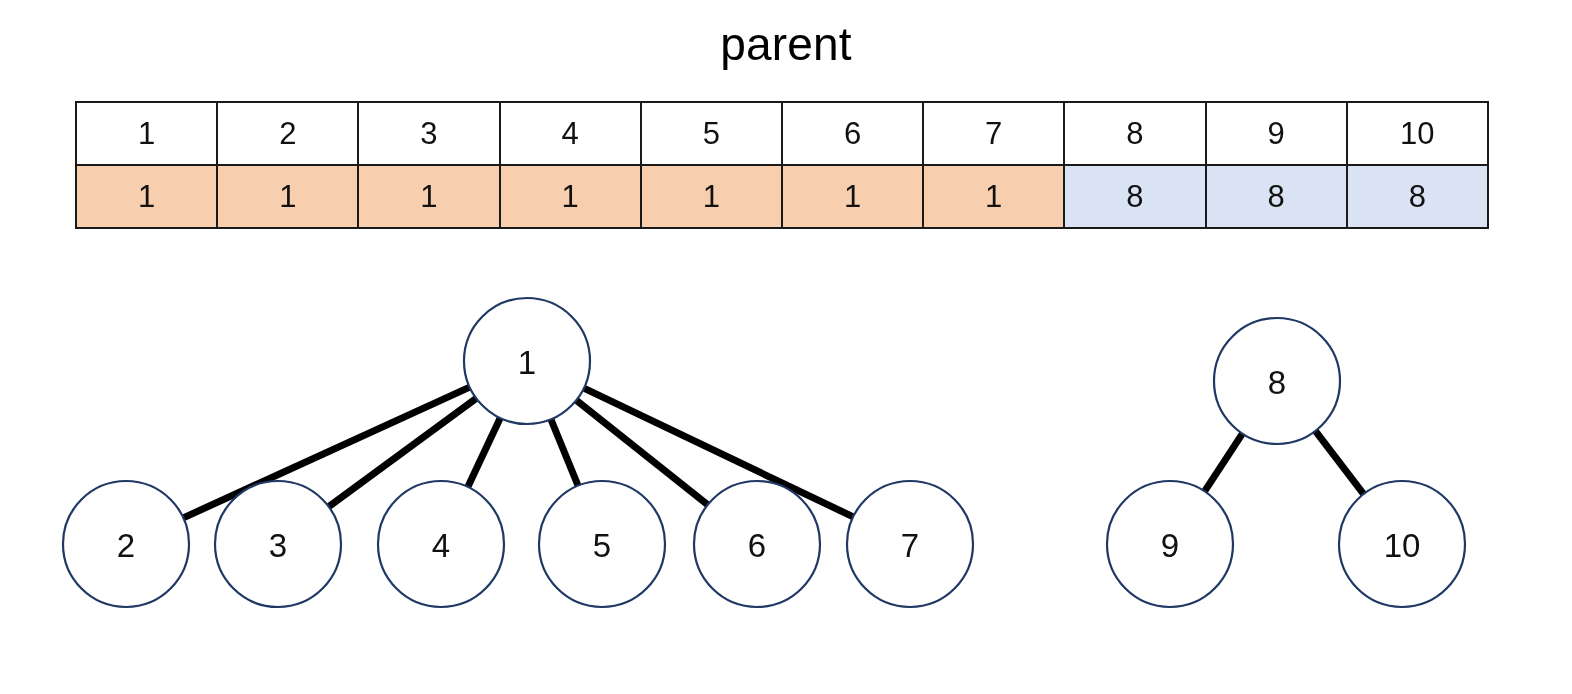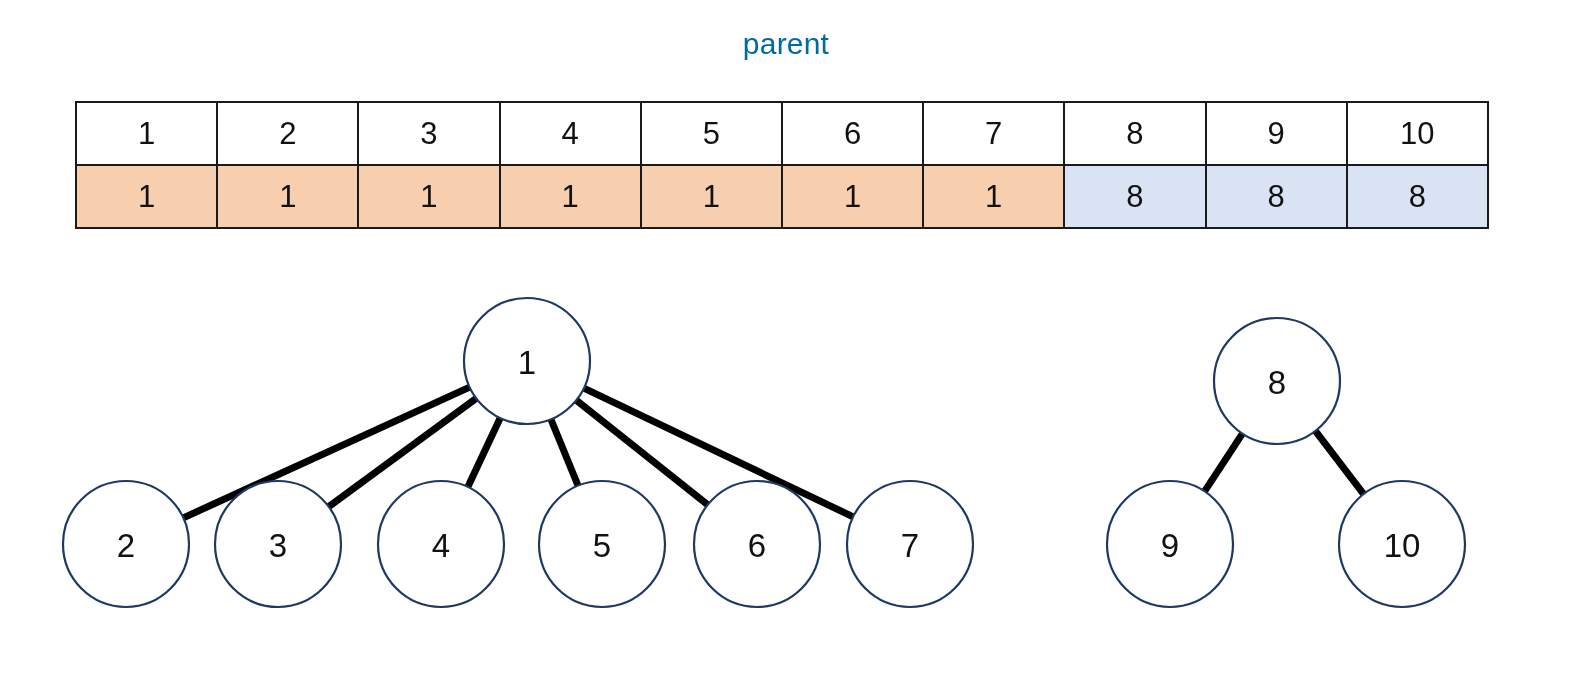--- a/index.html
+++ b/index.html
@@ -16,23 +16,23 @@
     color: #000000;
   }
 
   
   #array-title {
     position: absolute;
     left: 0;
     top: 24px;
     width: 1572px;
     text-align: center;
-    font-size: 30px;
+    font-size: 46px;
     line-height: 40px;
-    color: #0369a1;
+    color: #000000;
     letter-spacing: 0.2px;
   }
 
   
   #parent-array {
     position: absolute;
     left: 75px;
     top: 101px;
     width: 1414px;
     border-collapse: collapse;

